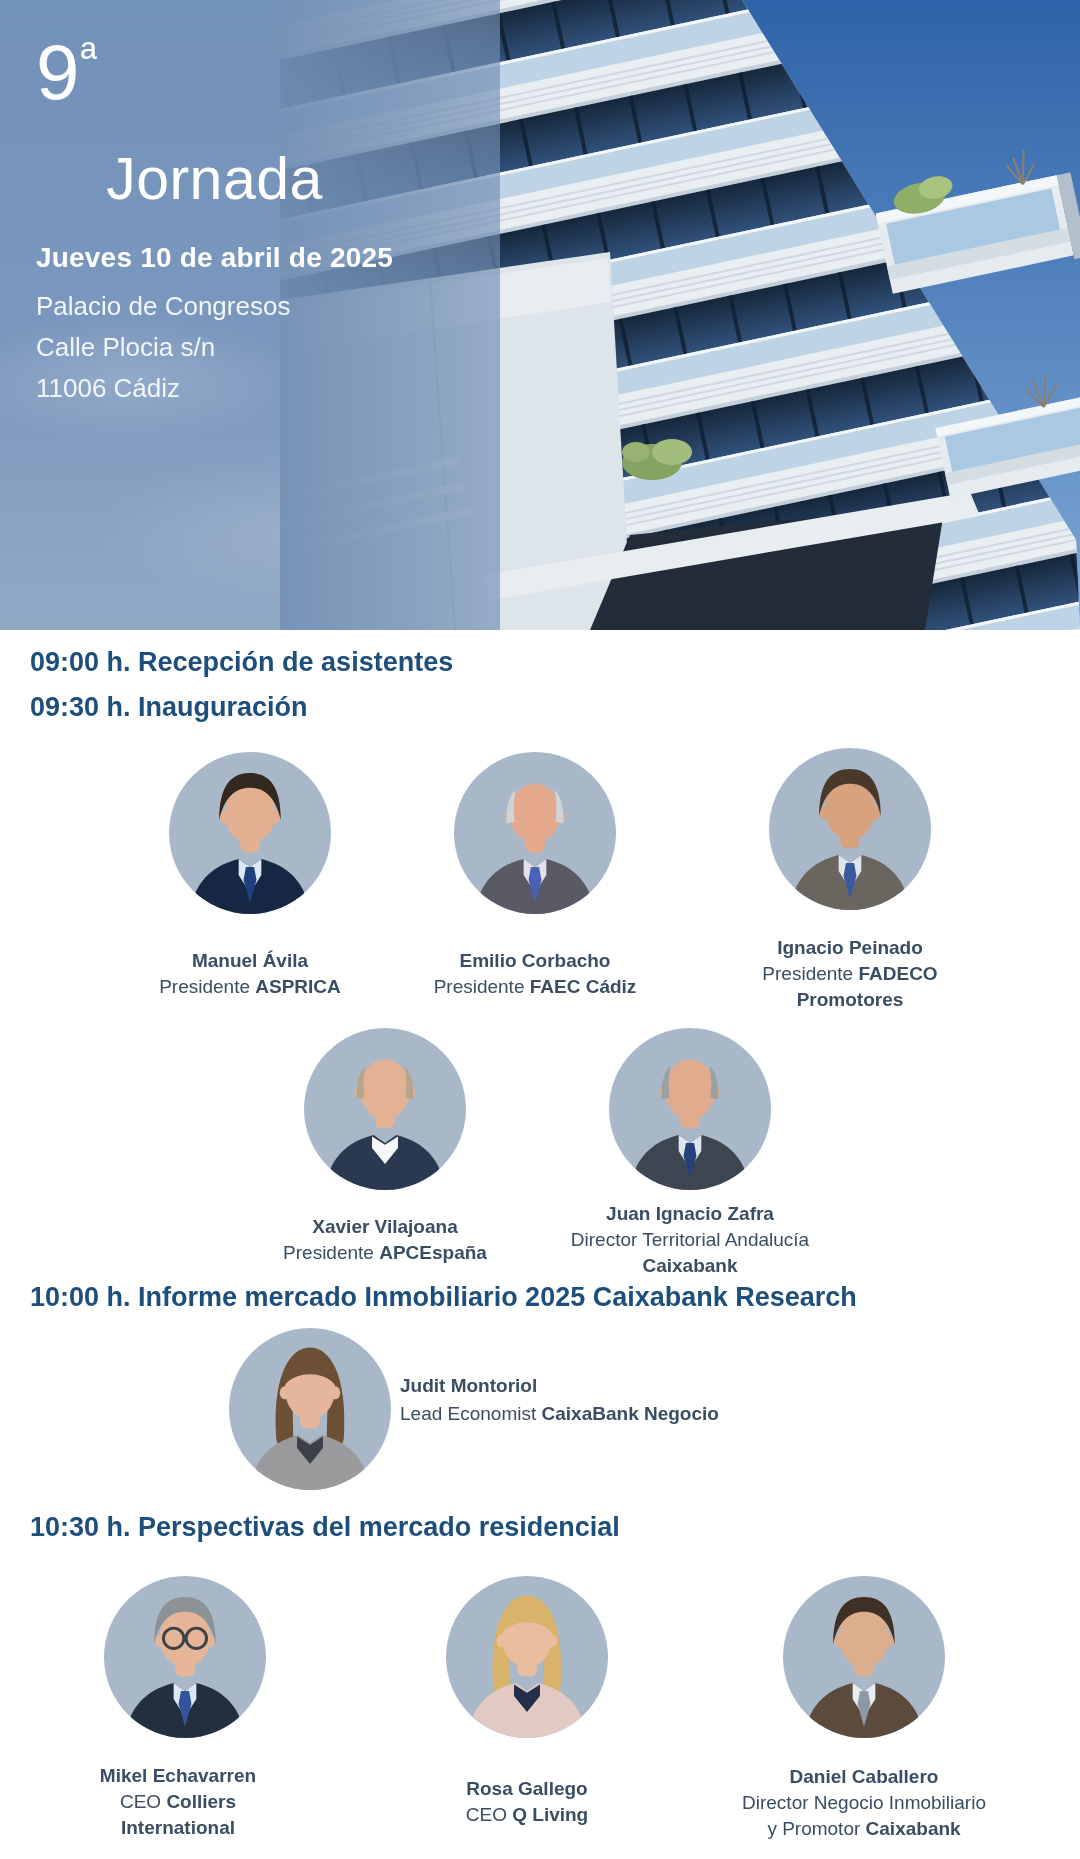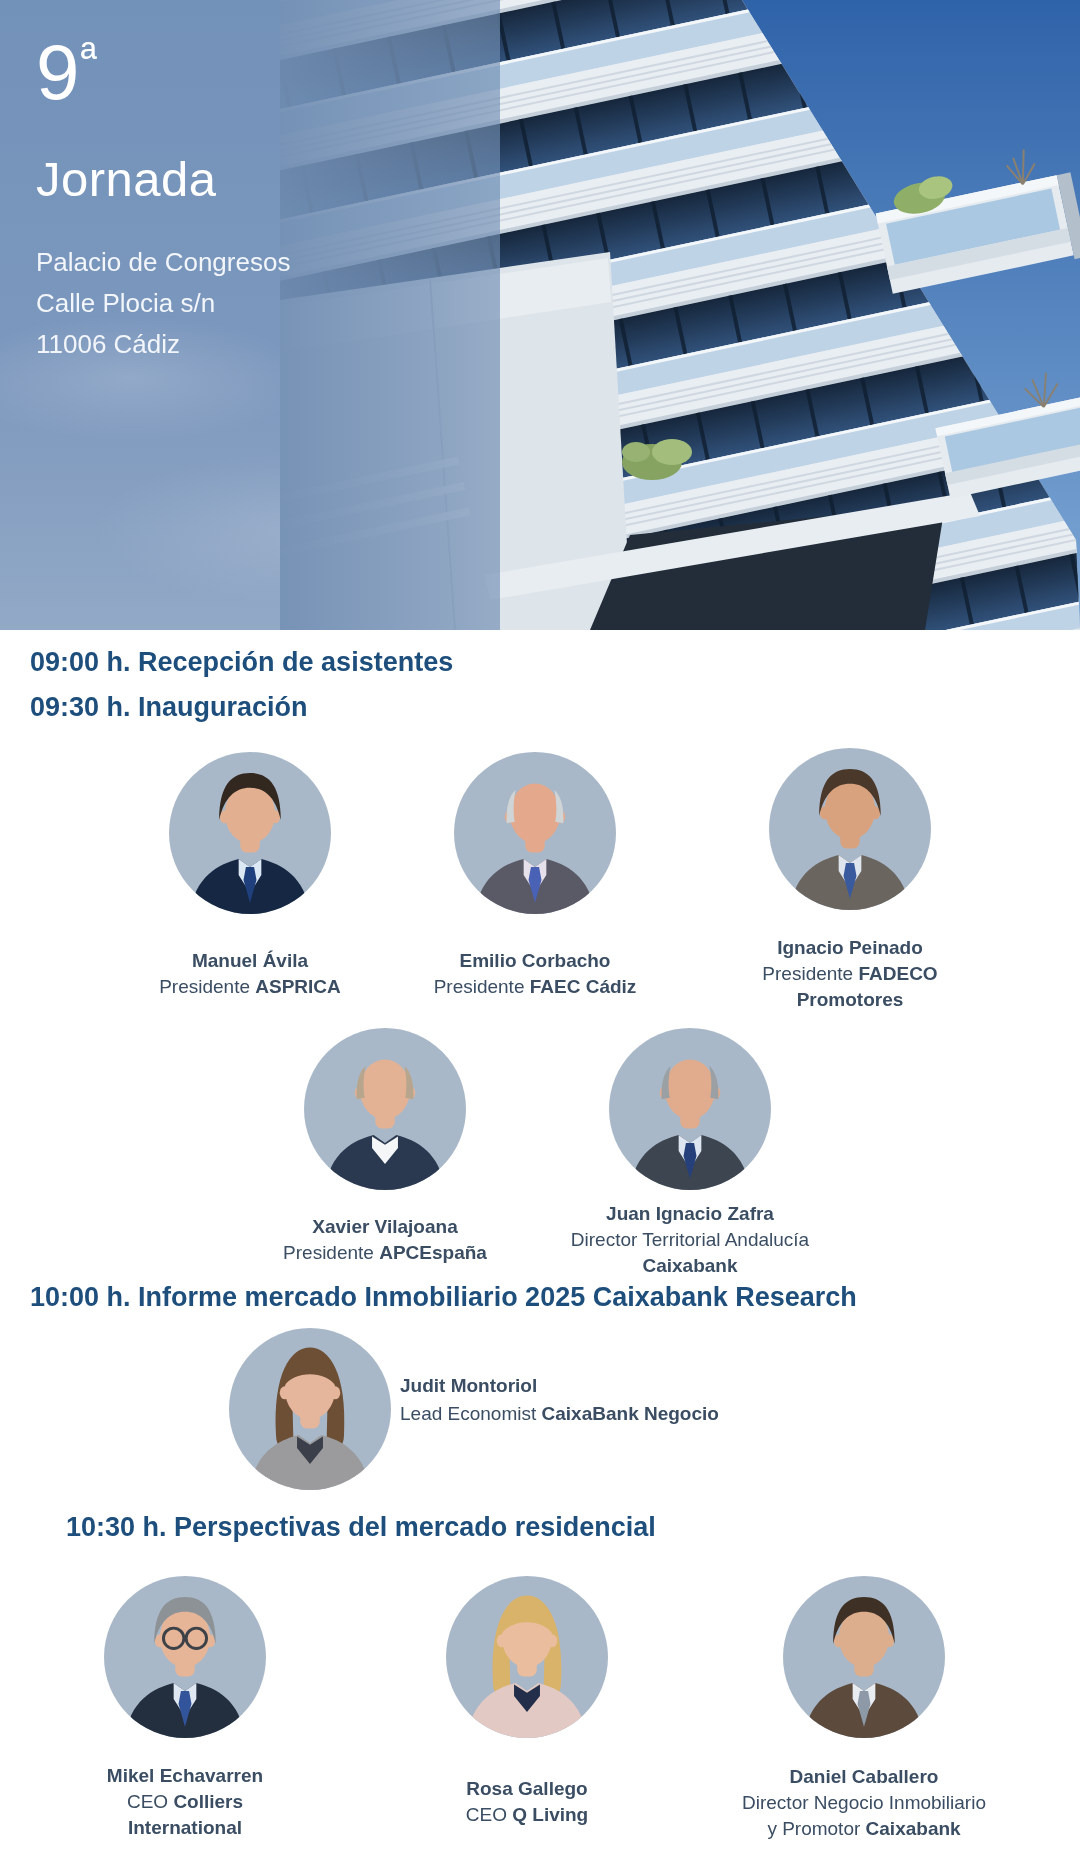--- a/index.html
+++ b/index.html
@@ -16,21 +16,21 @@
     background:
       radial-gradient(ellipse 260px 90px at 12% 60%, rgba(255,255,255,.16), transparent 70%),
       radial-gradient(ellipse 300px 110px at 28% 84%, rgba(255,255,255,.13), transparent 70%),
       linear-gradient(180deg,#7392b9 0%,#7b97bd 55%,#92a9c6 100%);}
   .building{position:absolute;left:280px;top:0;width:800px;height:630px;display:block;}
   .hero-tint{position:absolute;left:280px;top:0;width:220px;height:630px;
     background:linear-gradient(90deg,rgba(113,142,179,.95) 0%,rgba(113,142,179,.66) 100%);}
   .hero-text{position:absolute;left:36px;top:0;color:#ffffff;}
   .edition{margin-top:18px;font-size:78px;line-height:80px;font-weight:500;letter-spacing:1px;}
   .edition .ord{font-size:44px;vertical-align:26px;}
-  .hero-title{margin-top:16px;font-size:49px;line-height:102px;font-weight:500;letter-spacing:.5px;}
+  .hero-title{margin-top:16px;font-size:59px;line-height:102px;font-weight:500;letter-spacing:.5px;text-align:center;}
   .hero-date{margin-top:12px;font-size:28px;font-weight:700;letter-spacing:.2px;}
   .hero-address{margin-top:12px;font-size:26px;line-height:41px;font-weight:400;color:#f2f6fa;}
 
   
   .time-heading{position:absolute;left:30px;font-size:27px;line-height:34px;font-weight:700;color:var(--heading-color);white-space:nowrap;}
 
   
   .avatar{position:absolute;width:162px;height:162px;}
   .avatar svg{width:100%;height:100%;display:block;}
   .card-text{position:absolute;display:flex;flex-direction:column;justify-content:center;text-align:center;color:var(--text-color);}
@@ -133,20 +133,21 @@
       </g>
     </svg>
 
     <div class="hero-tint"></div>
 
     <div class="hero-text">
       <div class="edition"><span>9</span><span class="ord">ª</span></div>
       <h1 class="hero-title">
         <div>Jornada</div>
       </h1>
+      <div class="hero-date">Jueves 10 de abril de 2025</div>
       <div class="hero-address">
         <div>Palacio de Congresos</div>
         <div>Calle Plocia s/n</div>
         <div>11006 Cádiz</div>
       </div>
     </div>
   </header>
 
   <h2 class="time-heading" style="top:645px;">09:00 h. Recepción de asistentes</h2>
   <h2 class="time-heading" style="top:690px;">09:30 h. Inauguración</h2>
@@ -282,21 +283,21 @@
           <ellipse cx="50" cy="38" rx="15.5" ry="18.5" fill="#e5b69c"></ellipse>
           <path d="M34 36 C35 20 42 15 50 15 C58 15 65 20 66 36 C60 26 40 26 34 36 Z" fill="#6d4f35"></path>
         </g>
       </svg>
     </div>
   <div class="card-text align-left" style="left:400px;top:1372px;width:480px;height:56px;">
     <div class="speaker-name" style="line-height:28px;">Judit Montoriol</div>
     <div class="speaker-role" style="line-height:28px;"><span>Lead Economist </span><strong>CaixaBank Negocio</strong></div>
   </div>
 
-  <h2 class="time-heading" style="top:1510px;margin-left:36px;">10:30 h. Perspectivas del mercado residencial</h2>
+  <h2 class="time-heading" style="top:1510px;">10:30 h. Perspectivas del mercado residencial</h2>
 
   <div class="avatar" style="left:104px;top:1576px;">
       <svg viewBox="0 0 100 100">
         <clipPath id="pc6">
           <circle cx="50" cy="50" r="50"></circle>
         </clipPath>
         <circle cx="50" cy="50" r="50" fill="#a9b8c8"></circle>
         <g clip-path="url(#pc6)">
           <path d="M13 101 C15 77 31 69 43 66 L50 71 L57 66 C69 69 85 77 87 101 Z" fill="#232f3f"></path>
           <path d="M43 66 L50 71 L57 66 L57 76 L50 87 L43 76 Z" fill="#dfe8f2"></path>
@@ -344,21 +345,21 @@
           <path d="M47.5 71 L52.5 71 L54 79 L50 93 L46 79 Z" fill="#8e99a8"></path>
           <rect x="44" y="46" width="12" height="16" rx="4" fill="#dcae8e"></rect>
           <ellipse cx="34.5" cy="40" rx="3.2" ry="4" fill="#dcae8e"></ellipse>
           <ellipse cx="65.5" cy="40" rx="3.2" ry="4" fill="#dcae8e"></ellipse>
           <ellipse cx="50" cy="38" rx="15.5" ry="18.5" fill="#dcae8e"></ellipse>
           <path d="M31 42 C31 20 39 13 50 13 C61 13 69 20 69 42 C66 28 59 22 50 22 C41 22 34 28 31 42 Z" fill="#3f3025"></path>
         </g>
       </svg>
     </div>
 
-  <div class="card-text" style="left:85px;top:1752px;width:200px;height:100px;">
+  <div class="card-text" style="left:78px;top:1752px;width:200px;height:100px;">
     <div class="speaker-name">Mikel Echavarren</div>
     <div class="speaker-role"><span>CEO </span><strong>Colliers International</strong></div>
   </div>
   <div class="card-text" style="left:407px;top:1752px;width:240px;height:100px;">
     <div class="speaker-name">Rosa Gallego</div>
     <div class="speaker-role"><span>CEO </span><strong>Q Living</strong></div>
   </div>
   <div class="card-text" style="left:739px;top:1748px;width:250px;height:110px;">
     <div class="speaker-name">Daniel Caballero</div>
     <div class="speaker-role"><span>Director Negocio Inmobiliario y Promotor </span><strong>Caixabank</strong></div>

